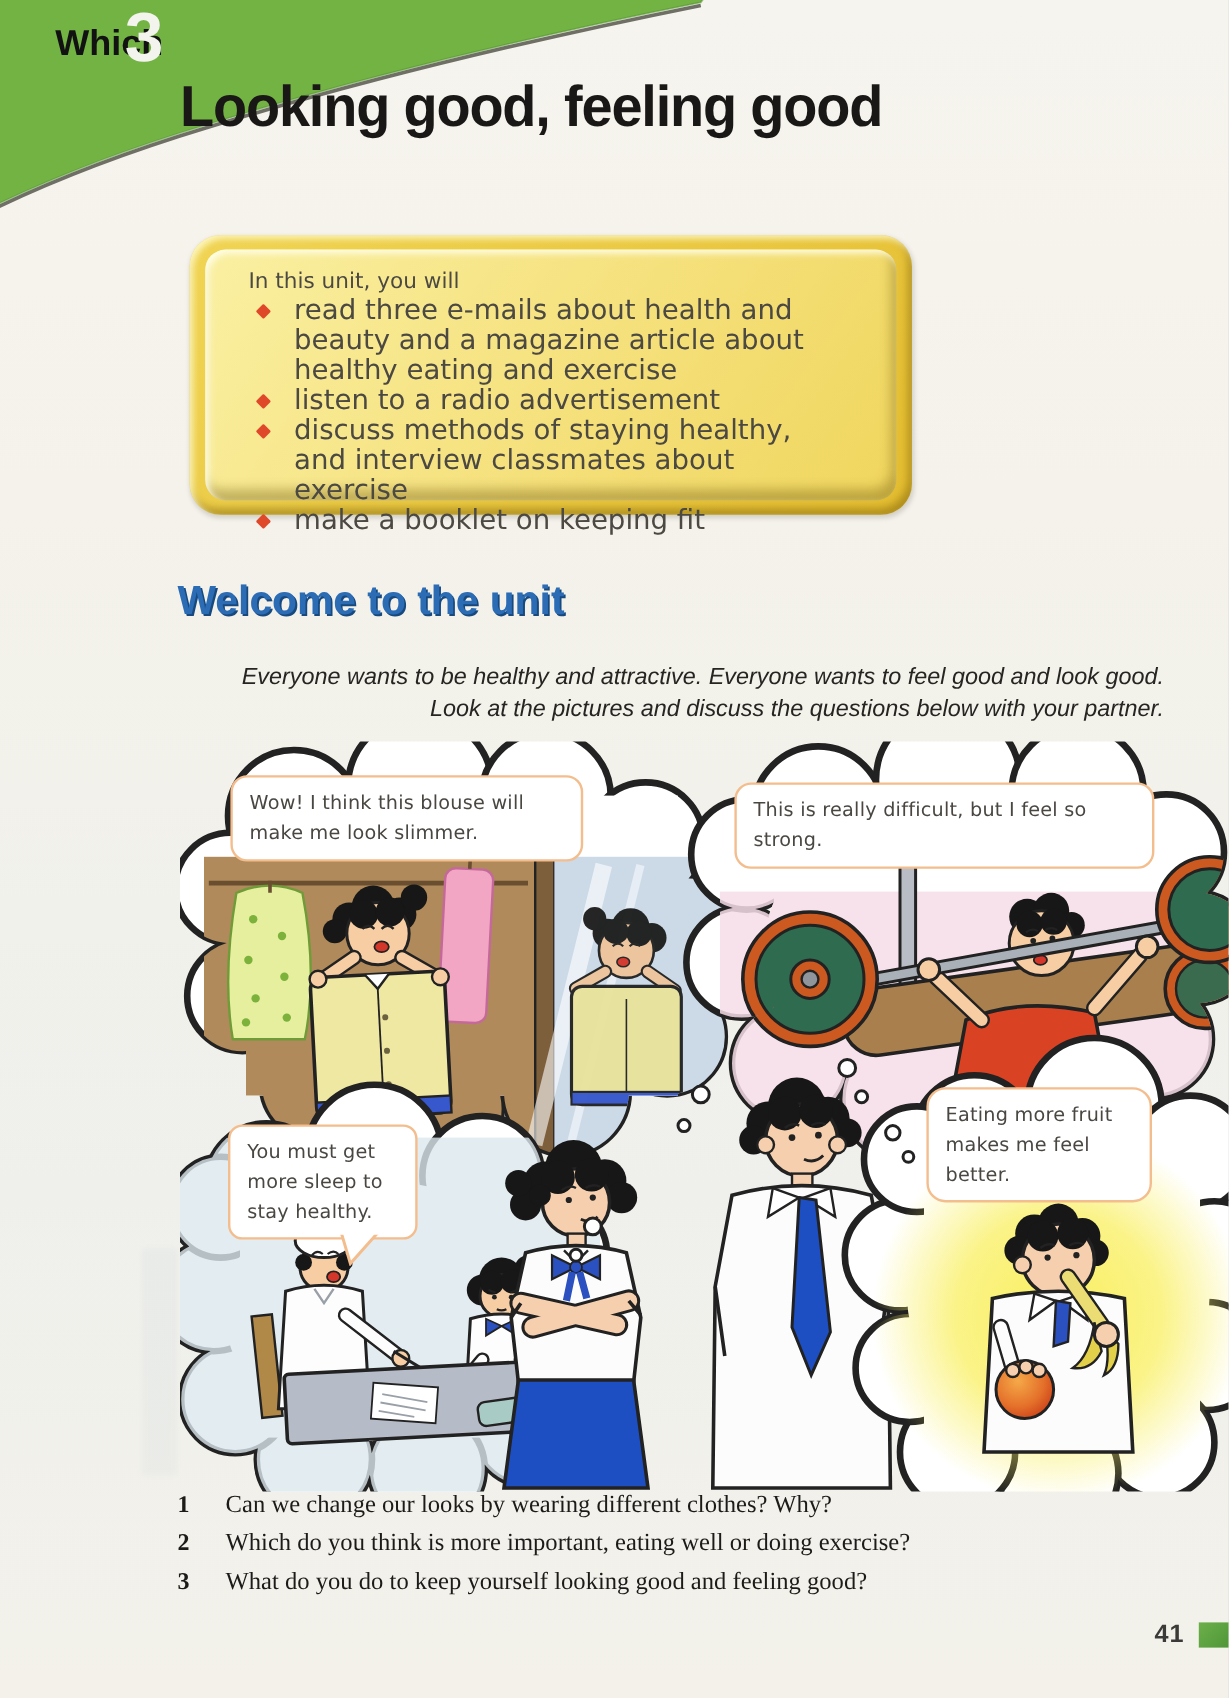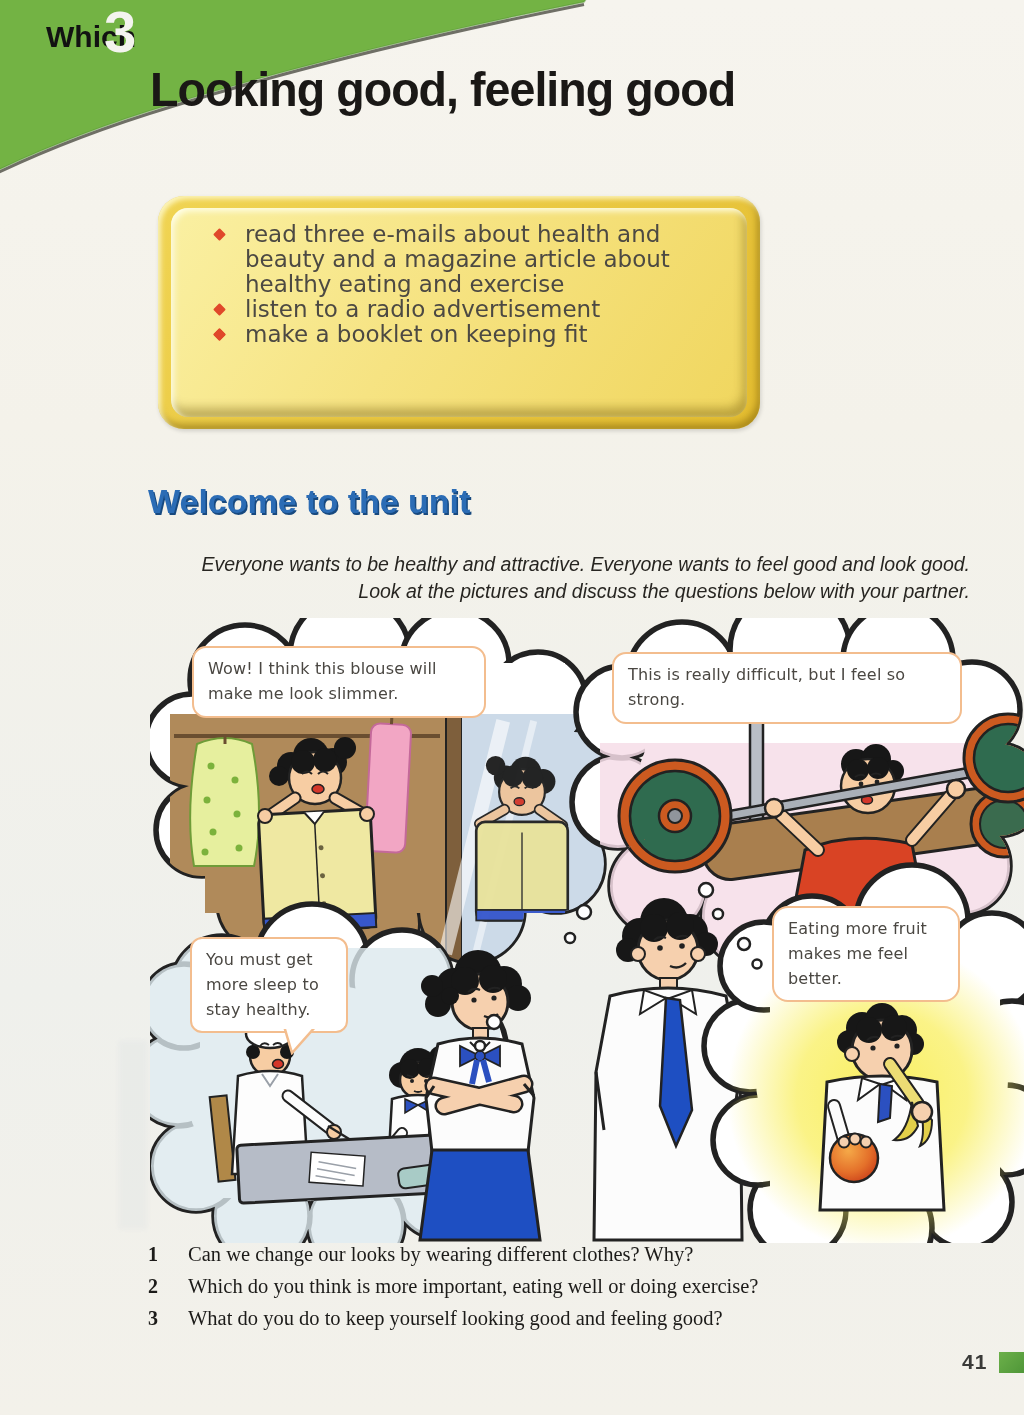--- a/index.html
+++ b/index.html
@@ -64,24 +64,25 @@
     <path d="M584,2 C445,30 302,64 172,104 C106,124 48,146 -6,172" fill="none" stroke="#57574e" stroke-width="3" transform="translate(0,2.5)" opacity=".85"></path>
     <path d="M-6,-6 L590,-6 L584,2 C445,30 302,64 172,104 C106,124 48,146 -6,172 Z" fill="#73b344"></path>
     <path d="M-6,-6 L590,-6 L584,2 C445,30 302,64 172,104 C106,124 48,146 -6,172 Z" fill="none" stroke="#4e8f2e" stroke-width="1.5" opacity=".5"></path>
   </svg>
   <div class="abs unit-label">Which</div>
   <div class="abs unit-number">3</div>
   <div class="abs page-title">Looking good, feeling good</div>
 
   <div class="abs overview-box">
     <div class="overview-inner">
+      <div class="overview-intro">In this unit, you will</div>
       <ul class="overview-list">
         <li><span class="diamond"></span><span>read three e-mails about health and beauty and a magazine article about healthy eating and exercise</span></li>
         <li><span class="diamond"></span><span>listen to a radio advertisement</span></li>
-        <li><span class="diamond"></span></li>
+        <li><span class="diamond"></span><span>discuss methods of staying healthy, and interview classmates about exercise</span></li>
         <li><span class="diamond"></span><span>make a booklet on keeping fit</span></li>
       </ul>
     </div>
   </div>
 
   <div class="abs welcome-heading">Welcome to the unit</div>
   <div class="abs welcome-intro">
     <div>Everyone wants to be healthy and attractive. Everyone wants to feel good and look good.</div>
     <div>Look at the pictures and discuss the questions below with your partner.</div>
   </div>

